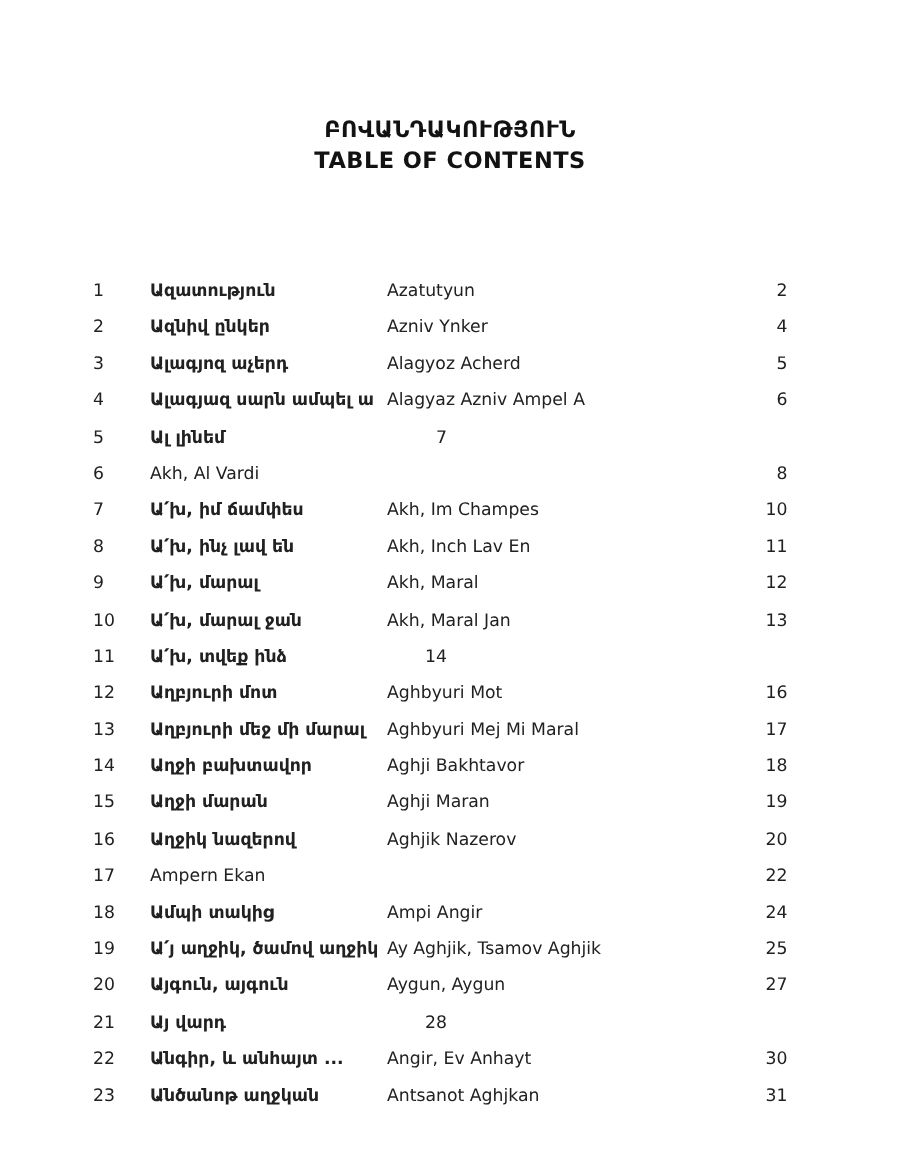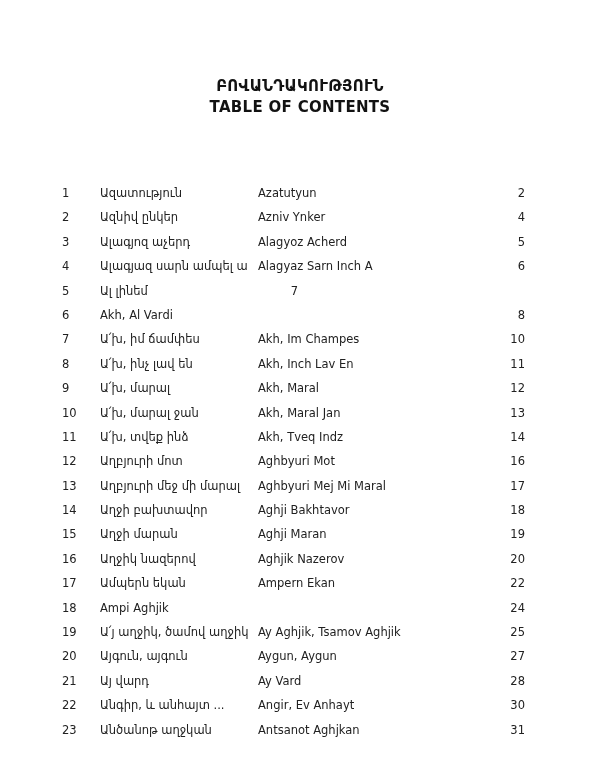--- a/index.html
+++ b/index.html
@@ -47,20 +47,21 @@
   }
   .toc-row .num {
     width: 38px;
     flex: 0 0 38px;
   }
   .toc-row .arm {
     width: 158px;
     flex: 0 0 158px;
     white-space: nowrap;
     overflow: hidden;
+    font-weight: bold;
   }
   .toc-row .tr {
     flex: 1 1 auto;
     white-space: nowrap;
     overflow: hidden;
   }
   .toc-row .pg {
     width: 40px;
     flex: 0 0 40px;
     text-align: right;
@@ -92,21 +93,21 @@
   <div class="toc-row">
     <span class="num">3</span>
     <span class="arm">Ալագյոզ աչերդ</span>
     <span class="tr">Alagyoz Acherd</span>
     <span class="pg">5</span>
   </div>
 
   <div class="toc-row">
     <span class="num">4</span>
     <span class="arm">Ալագյազ սարն ամպել ա</span>
-    <span class="tr">Alagyaz Sarn Inch A</span>
+    <span class="tr">Alagyaz Azniv Ampel A</span>
     <span class="pg">6</span>
   </div>
 
   <div class="toc-row">
     <span class="num">5</span>
     <span class="arm">Ալ լինեմ</span>
     <span class="pg">7</span>
   </div>
 
   <div class="toc-row">
@@ -139,21 +140,20 @@
   <div class="toc-row">
     <span class="num">10</span>
     <span class="arm">Ա՛խ, մարալ ջան</span>
     <span class="tr">Akh, Maral Jan</span>
     <span class="pg">13</span>
   </div>
 
   <div class="toc-row">
     <span class="num">11</span>
     <span class="arm">Ա՛խ, տվեք ինձ</span>
-    <span class="tr">Akh, Tveq Indz</span>
     <span class="pg">14</span>
   </div>
 
   <div class="toc-row">
     <span class="num">12</span>
     <span class="arm">Աղբյուրի մոտ</span>
     <span class="tr">Aghbyuri Mot</span>
     <span class="pg">16</span>
   </div>
 
@@ -180,49 +180,48 @@
 
   <div class="toc-row">
     <span class="num">16</span>
     <span class="arm">Աղջիկ նազերով</span>
     <span class="tr">Aghjik Nazerov</span>
     <span class="pg">20</span>
   </div>
 
   <div class="toc-row">
     <span class="num">17</span>
-    <span class="arm">Ամպերն եկան</span>
     <span class="tr">Ampern Ekan</span>
     <span class="pg">22</span>
   </div>
 
   <div class="toc-row">
     <span class="num">18</span>
-    <span class="tr">Ampi Aghjik</span>
+    <span class="arm">Ամպի տակից</span>
+    <span class="tr">Ampi Angir</span>
     <span class="pg">24</span>
   </div>
 
   <div class="toc-row">
     <span class="num">19</span>
     <span class="arm">Ա՛յ աղջիկ, ծամով աղջիկ</span>
     <span class="tr">Ay Aghjik, Tsamov Aghjik</span>
     <span class="pg">25</span>
   </div>
 
   <div class="toc-row">
     <span class="num">20</span>
     <span class="arm">Այգուն, այգուն</span>
     <span class="tr">Aygun, Aygun</span>
     <span class="pg">27</span>
   </div>
 
   <div class="toc-row">
     <span class="num">21</span>
     <span class="arm">Այ վարդ</span>
-    <span class="tr">Ay Vard</span>
     <span class="pg">28</span>
   </div>
 
   <div class="toc-row">
     <span class="num">22</span>
     <span class="arm">Անգիր, և անհայտ ...</span>
     <span class="tr">Angir, Ev Anhayt</span>
     <span class="pg">30</span>
   </div>
 

